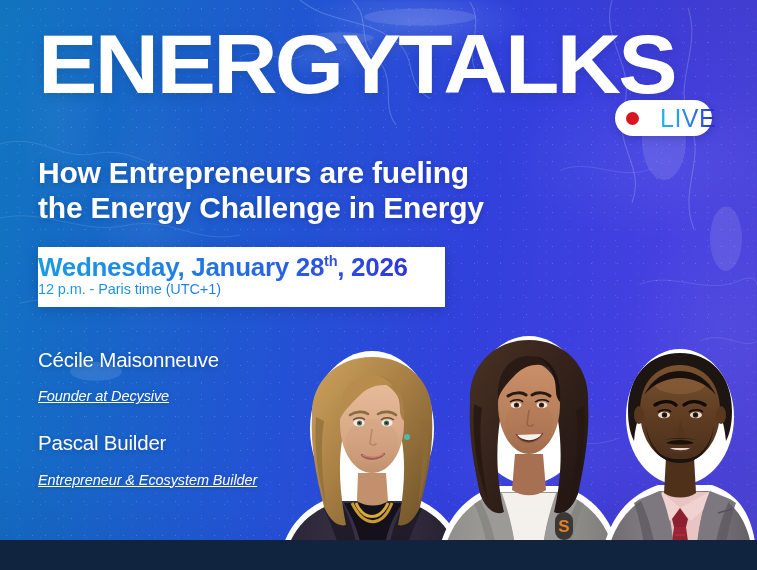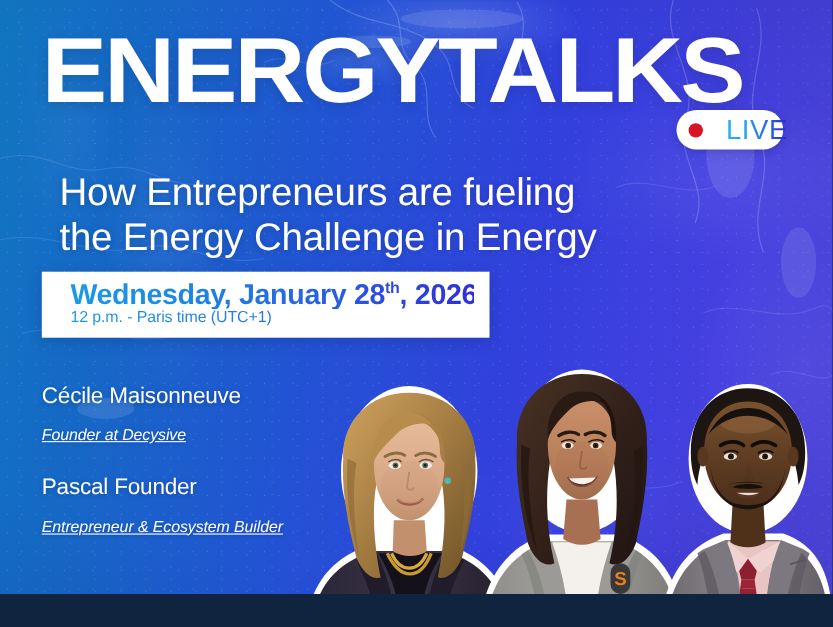--- a/index.html
+++ b/index.html
@@ -89,35 +89,35 @@
     margin-left:21px;
     font-weight:400;font-size:25px;line-height:1;
     letter-spacing:.5px;
     background:linear-gradient(90deg,#21b4f2 0%,#2aa0ef 30%,#2b62e6 70%,#2424d6 100%);
     -webkit-background-clip:text;background-clip:text;
     -webkit-text-fill-color:transparent;color:transparent;
   }
 
   
   .subtitle{
-    position:absolute;left:54px;top:155px;
+    position:absolute;left:38px;top:155px;
     color:#ffffff;
-    font-weight:400;
-    font-size:35px;
+    font-weight:700;
+    font-size:30px;
     line-height:1.17;
     letter-spacing:-.2px;
     text-shadow:0 1px 6px rgba(10,25,80,.25);
   }
 
   
   .datebox{
     position:absolute;left:38px;top:247px;
     width:407px;height:60px;
     background:#ffffff;
-    padding:6px 14px 0 26px;
+    padding:6px 14px 0 0;
     box-shadow:0 3px 12px rgba(10,20,70,.20);
   }
   .date-main{
     font-weight:700;font-size:26px;line-height:1.08;
     letter-spacing:-.3px;
     background:linear-gradient(90deg,#1b9ae4 0%,#1f86e6 28%,#2a5ce4 66%,#2f2fd6 100%);
     -webkit-background-clip:text;background-clip:text;
     -webkit-text-fill-color:transparent;color:transparent;
     white-space:nowrap;
   }
@@ -211,21 +211,21 @@
     <div class="date-main"><span>Wednesday, January 28</span><sup>th</sup><span>, 2026</span></div>
     <div class="date-sub">12 p.m. - Paris time (UTC+1)</div>
   </div>
 
   <div class="speakers">
     <div class="speaker">
       <div class="sp-name">Cécile Maisonneuve</div>
       <div class="sp-role">Founder at Decysive</div>
     </div>
     <div class="speaker">
-      <div class="sp-name">Pascal Founder</div>
+      <div class="sp-name">Pascal Builder</div>
       <div class="sp-role">Entrepreneur &amp; Ecosystem Builder</div>
     </div>
   </div>
 
   <div class="people">
 
     <div class="person p1">
       <svg width="200" height="225" viewBox="0 0 200 225" aria-hidden="true">
         <defs>
           <clipPath id="c1">

